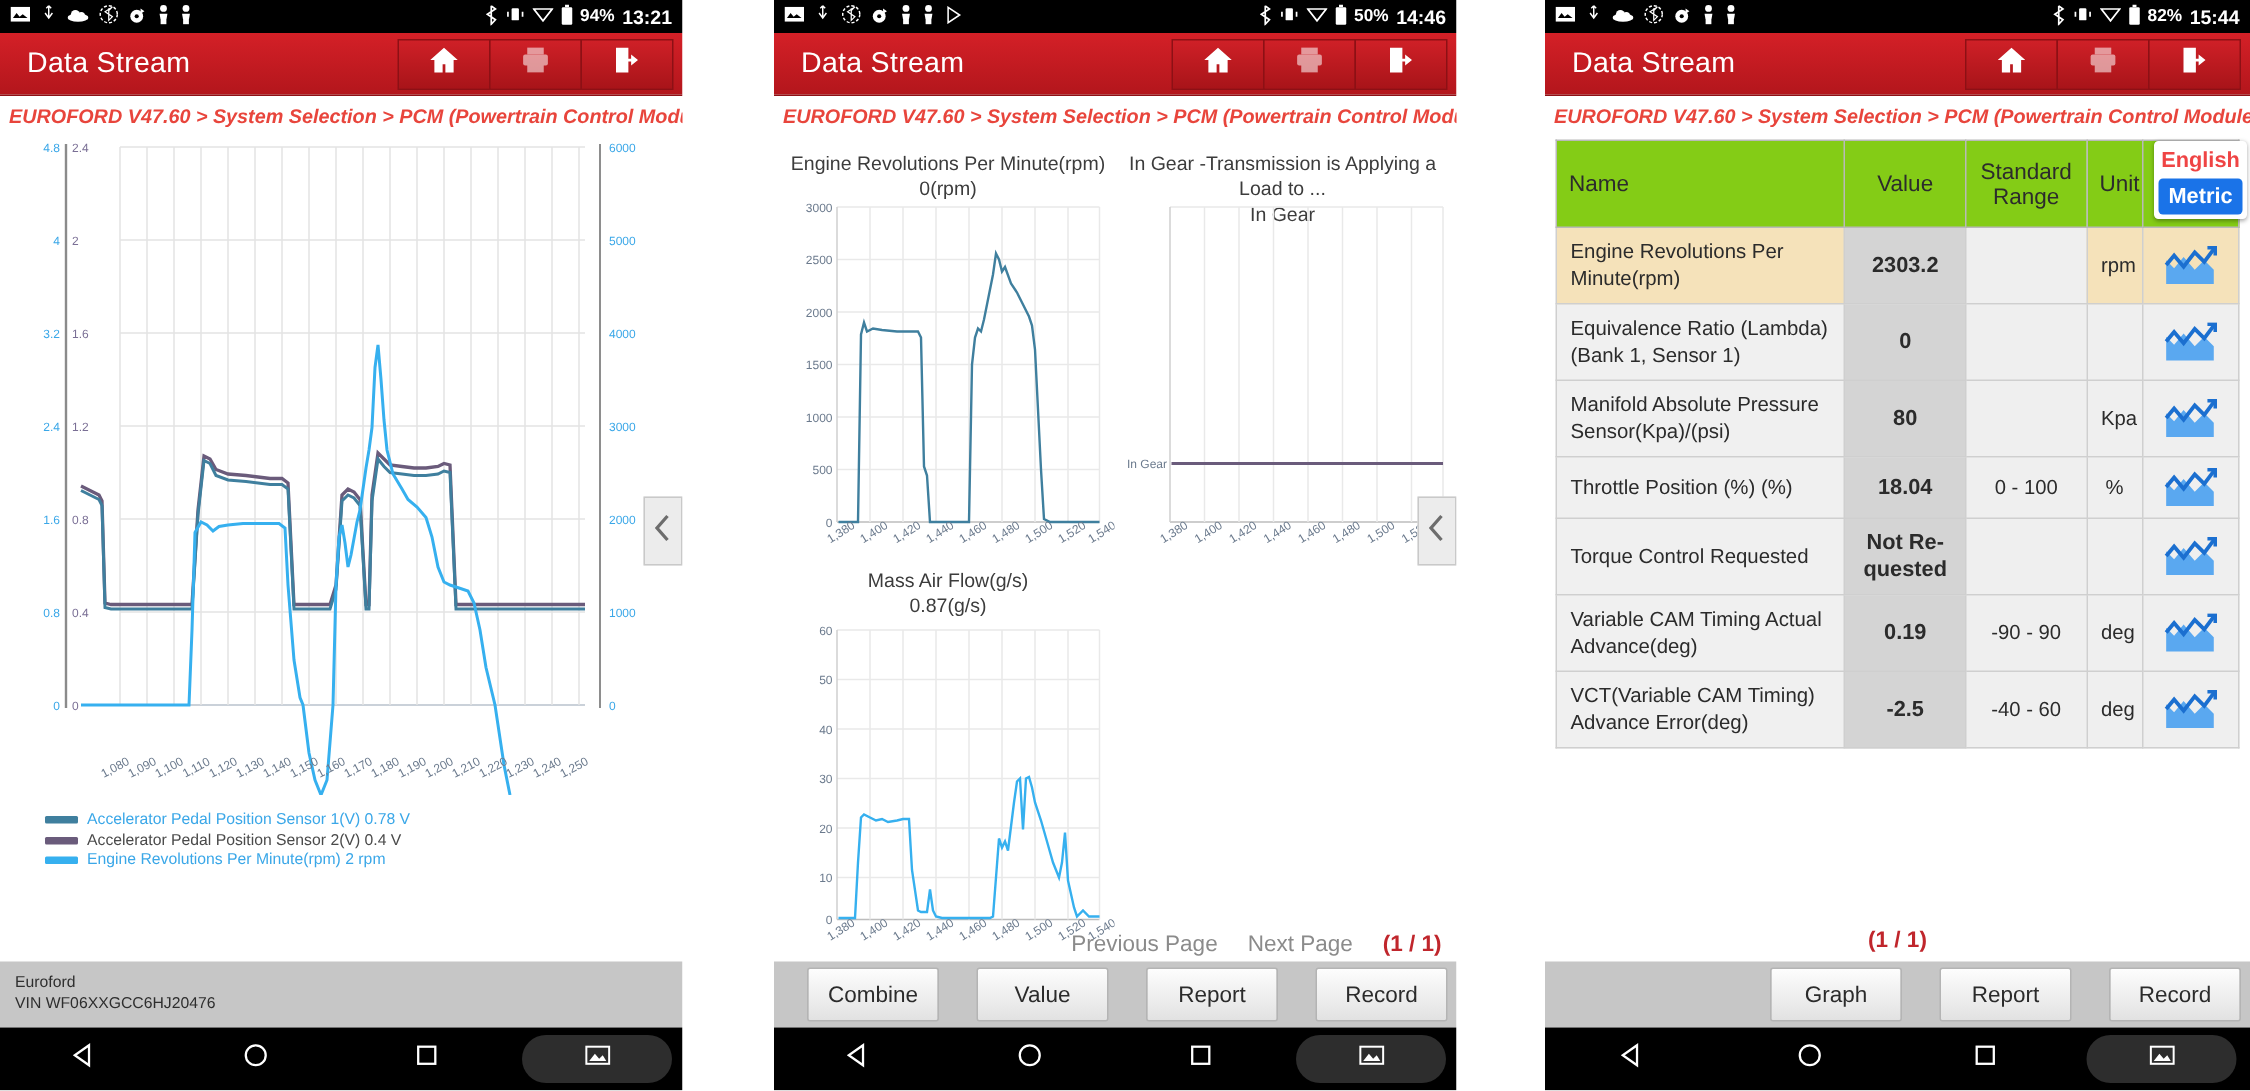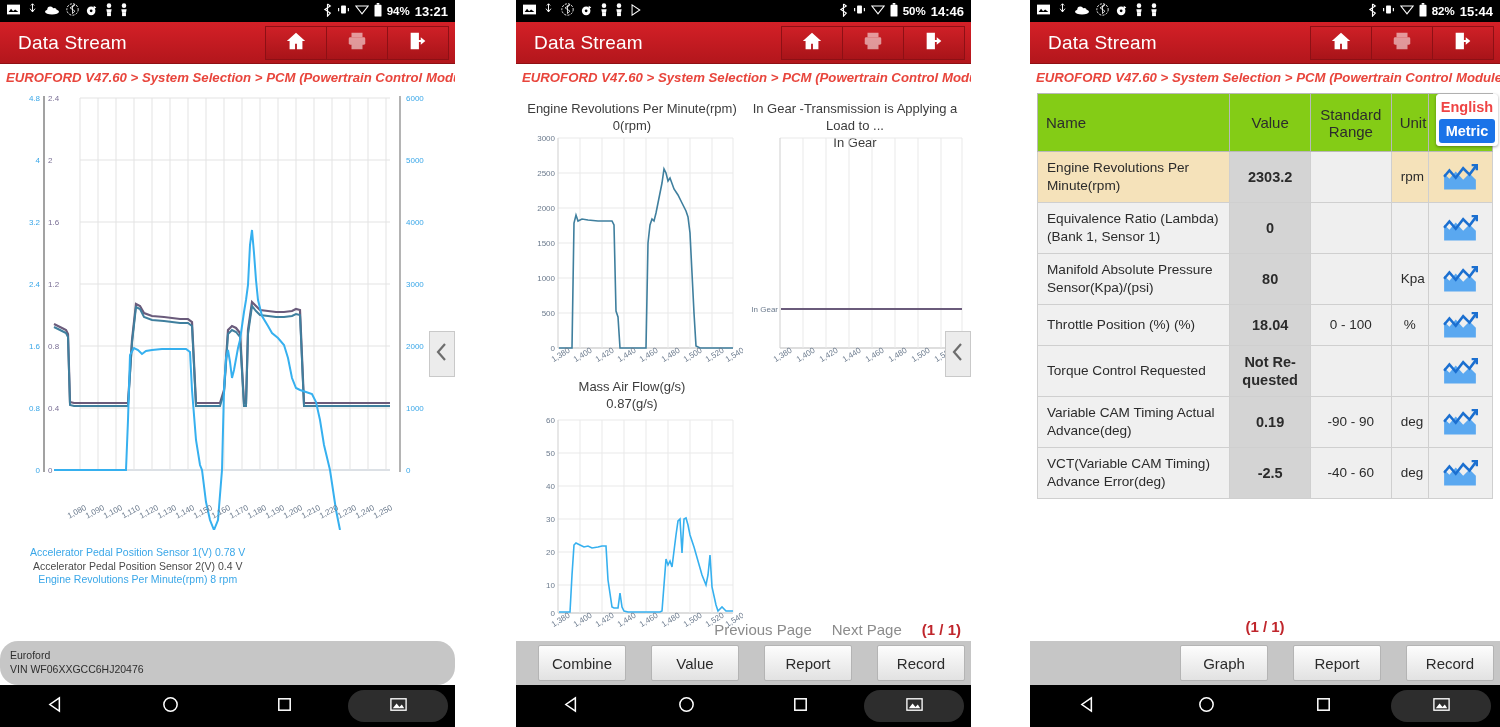--- a/index.html
+++ b/index.html
@@ -41,34 +41,34 @@
 
   
   .axis-lbl { font-size:8px; fill:#6b7a8d; }
   .axis-lbl-b { font-size:8px; fill:#3aa7e8; }
   .axis-lbl-p { font-size:8px; fill:#7a6f95; }
   .ctitle { font-size:13px; color:#3c3c3c; text-align:center; line-height:17px; }
 
   
   .legend { position:absolute; left:30px; top:540px; font-size:10.5px;
             line-height:13.5px; }
-  .lg-row { display:flex; align-items:center; gap:6px; height:13.5px;flex-direction:column; }
+  .lg-row { display:flex; align-items:center; gap:6px; height:13.5px; }
   .lg-sw { width:22px; height:5px; border-radius:1px; display:inline-block; }
 
   
   .arrowbtn { position:absolute; width:26px; height:46px; background:#ececec;
               border:1px solid #c9c9c9; display:flex; align-items:center;
               justify-content:center; }
   .arrowbtn svg { width:14px; height:20px; stroke:#6d6d6d; fill:none;
                   stroke-width:2.2; }
 
   
   .vinbar { position:absolute; left:0; bottom:42px; width:100%; height:44px;
             background:#c6c6c6; color:#2e2e2e; font-size:10.5px;
-            padding:8px 0 0 10px; line-height:13.5px;border-radius:18px; }
+            padding:8px 0 0 10px; line-height:13.5px; }
 
   
   .navbar { position:absolute; left:0; bottom:0; width:100%; height:42px;
             background:#000; display:flex; align-items:center; }
   .navcell { flex:1; display:flex; align-items:center; justify-content:center; }
   .navcell svg { width:19px; height:19px; }
   .nav-recent { width:100px; height:32px; background:#2d2d2d; border-radius:16px;
                 display:flex; align-items:center; justify-content:center; }
 
   
@@ -296,21 +296,21 @@
       <div class="lg-row">
         <span class="lg-sw" style="background:#3f7f9e"></span>
         <span style="color:#3aa7e8">Accelerator Pedal Position Sensor 1(V) 0.78 V</span>
       </div>
       <div class="lg-row">
         <span class="lg-sw" style="background:#6a5b7b"></span>
         <span style="color:#4a4a4a">Accelerator Pedal Position Sensor 2(V) 0.4 V</span>
       </div>
       <div class="lg-row">
         <span class="lg-sw" style="background:#36b0ef"></span>
-        <span style="color:#3aa7e8">Engine Revolutions Per Minute(rpm) 8 rpm</span>
+        <span style="color:#3aa7e8">Engine Revolutions Per Minute(rpm) 2 rpm</span>
       </div>
     </div>
 
     <div class="arrowbtn" style="right:0;top:331px">
       <span><svg viewBox="0 0 14 20">
             <polyline points="10,2 3,10 10,18"></polyline>
           </svg></span>
     </div>
 
     <div class="vinbar">

